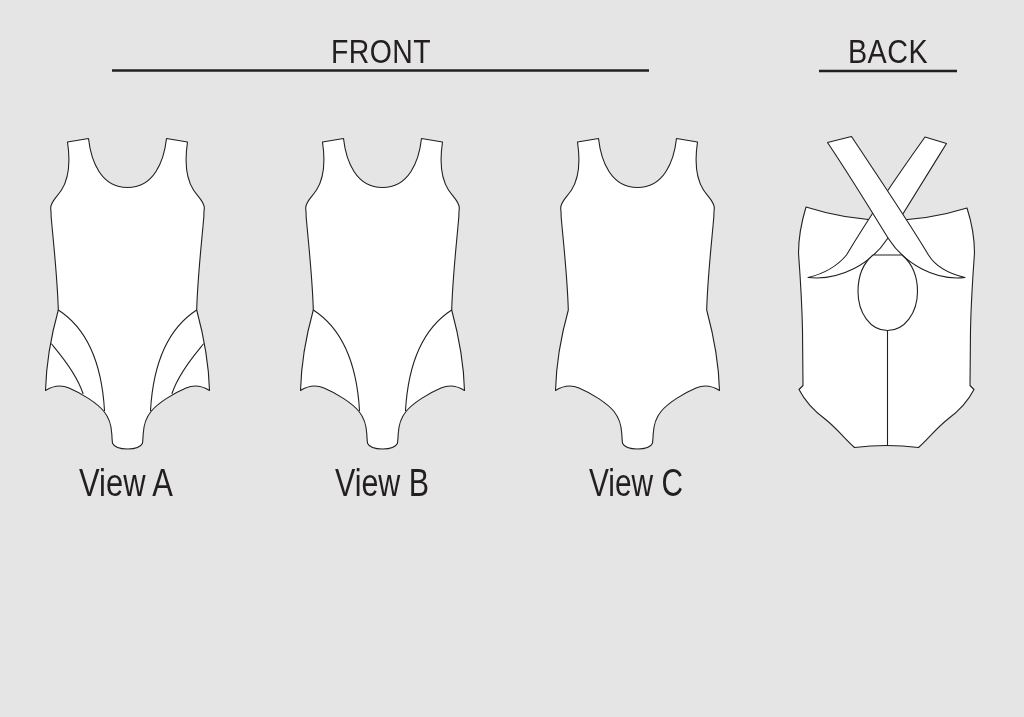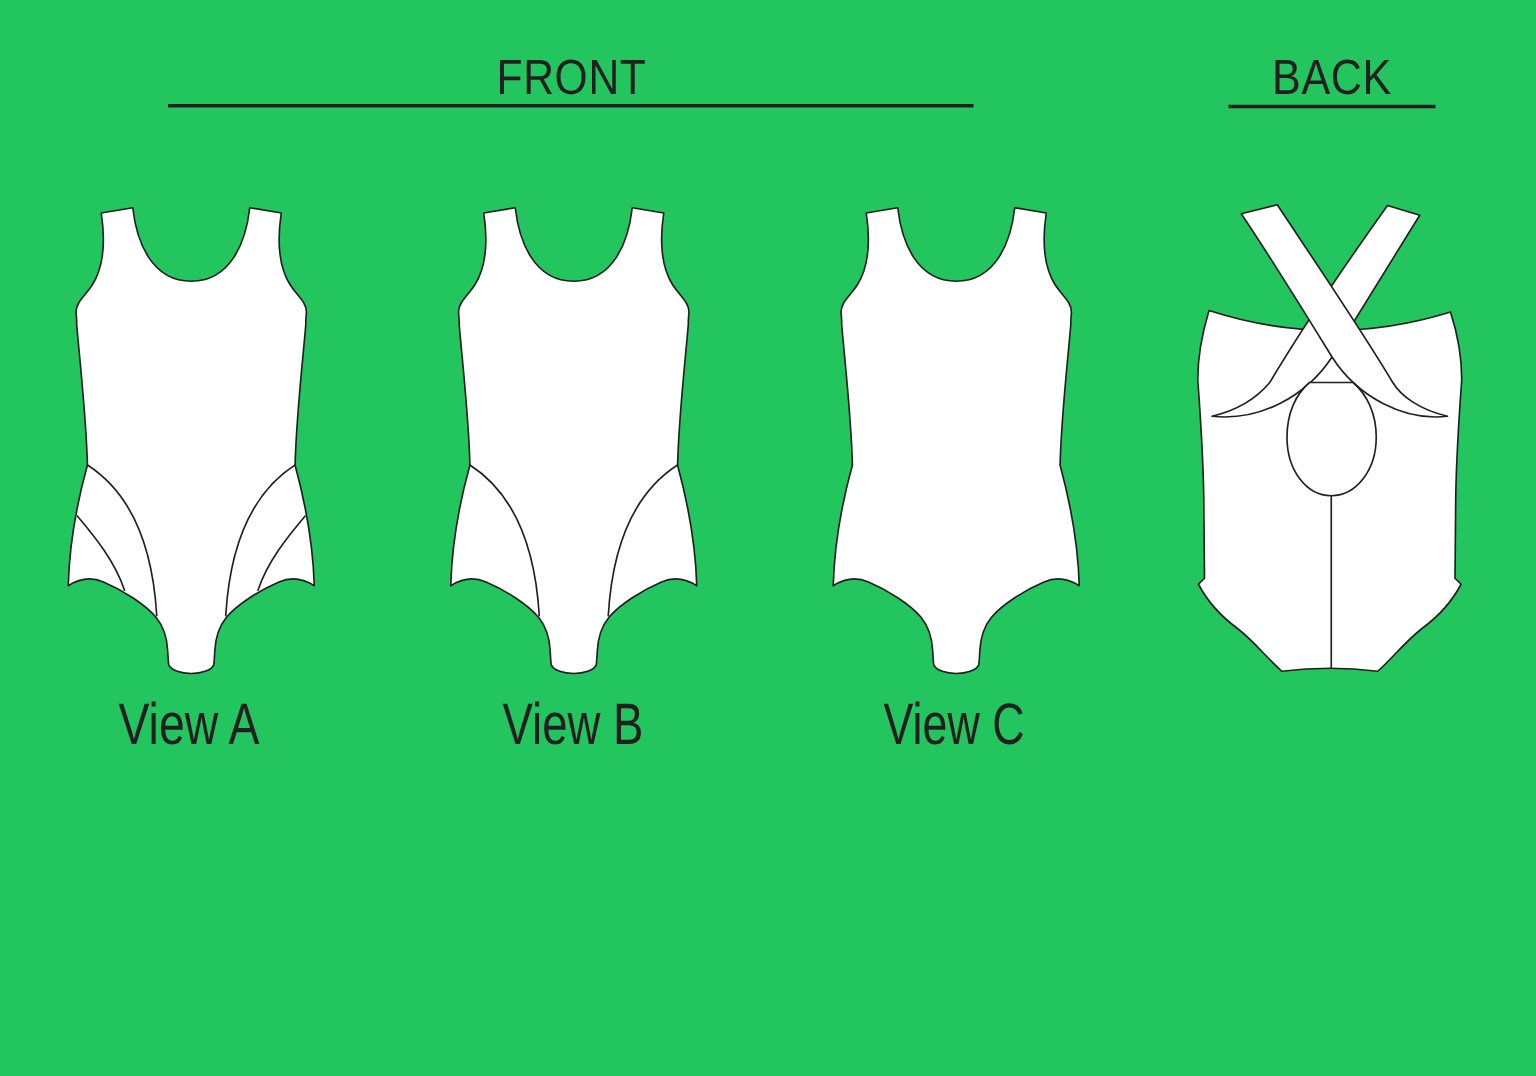--- a/index.html
+++ b/index.html
@@ -2,21 +2,21 @@
 <html><head>
 <meta charset="utf-8">
 <style>
   html, body { margin: 0; padding: 0; }
   body {
     width: 1024px; height: 717px;
     background: #ffffff;
     font-family: "Liberation Sans", sans-serif;
     overflow: hidden;
   }
-  .sheet { position: relative; width: 1024px; height: 717px; background: #22c55e; }
+  .sheet { position: relative; width: 1024px; height: 717px; background: #e5e5e5; }
   svg { display: block; }
   .garment { fill: #ffffff; stroke-width: 1.1; stroke-linejoin: round; stroke-linecap: round; }
   .seam   { fill: none;   stroke-width: 1.1; stroke-linecap: round; }
   .rule   { stroke-width: 2.3; }
   .title-text { font-size: 33px; letter-spacing: 0.5px; }
   .view-text  { font-size: 39px; }
 </style>
 </head>
 <body>
 

